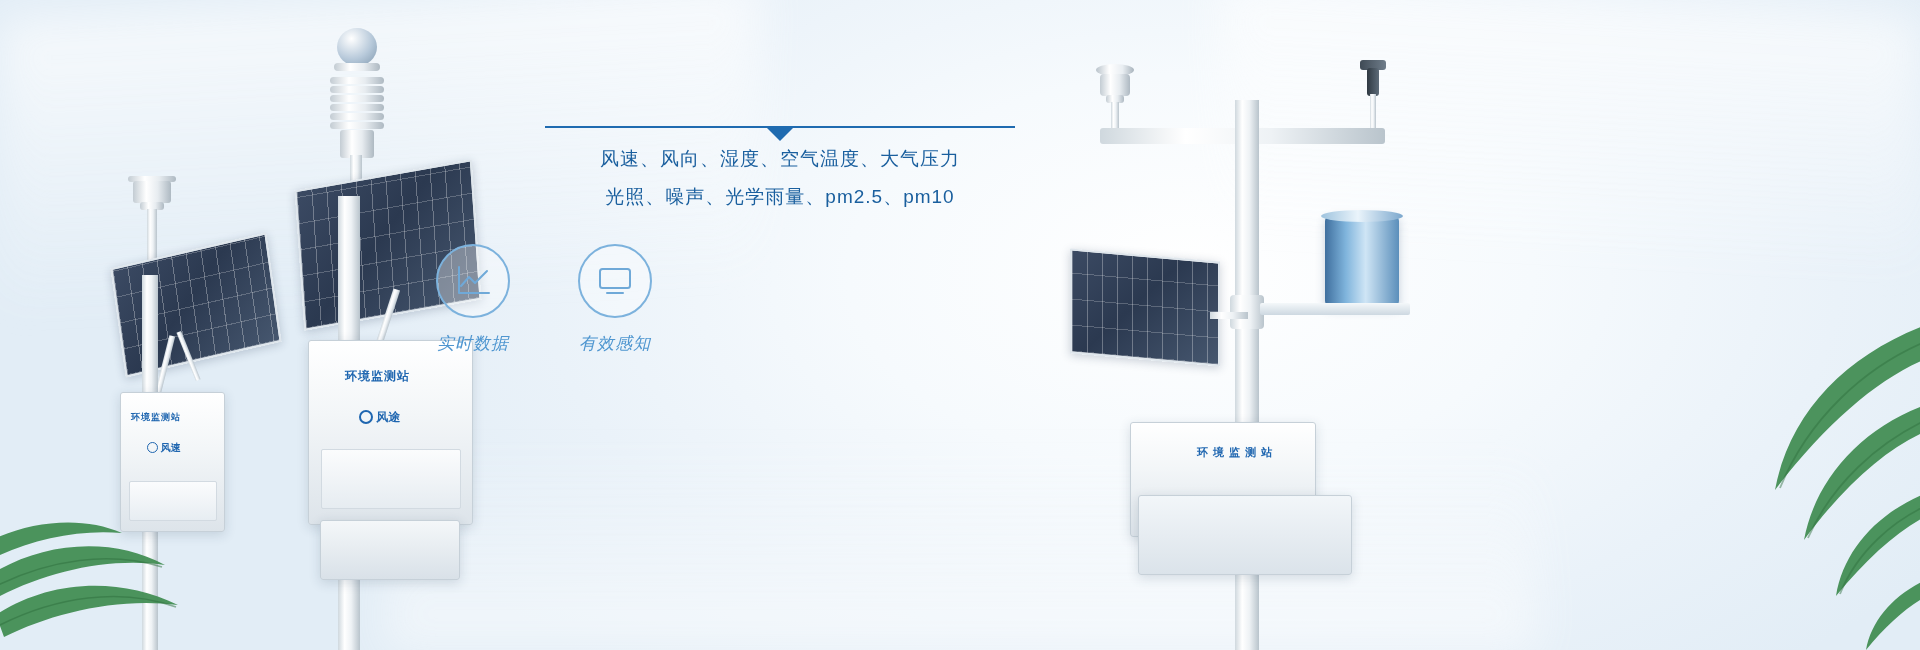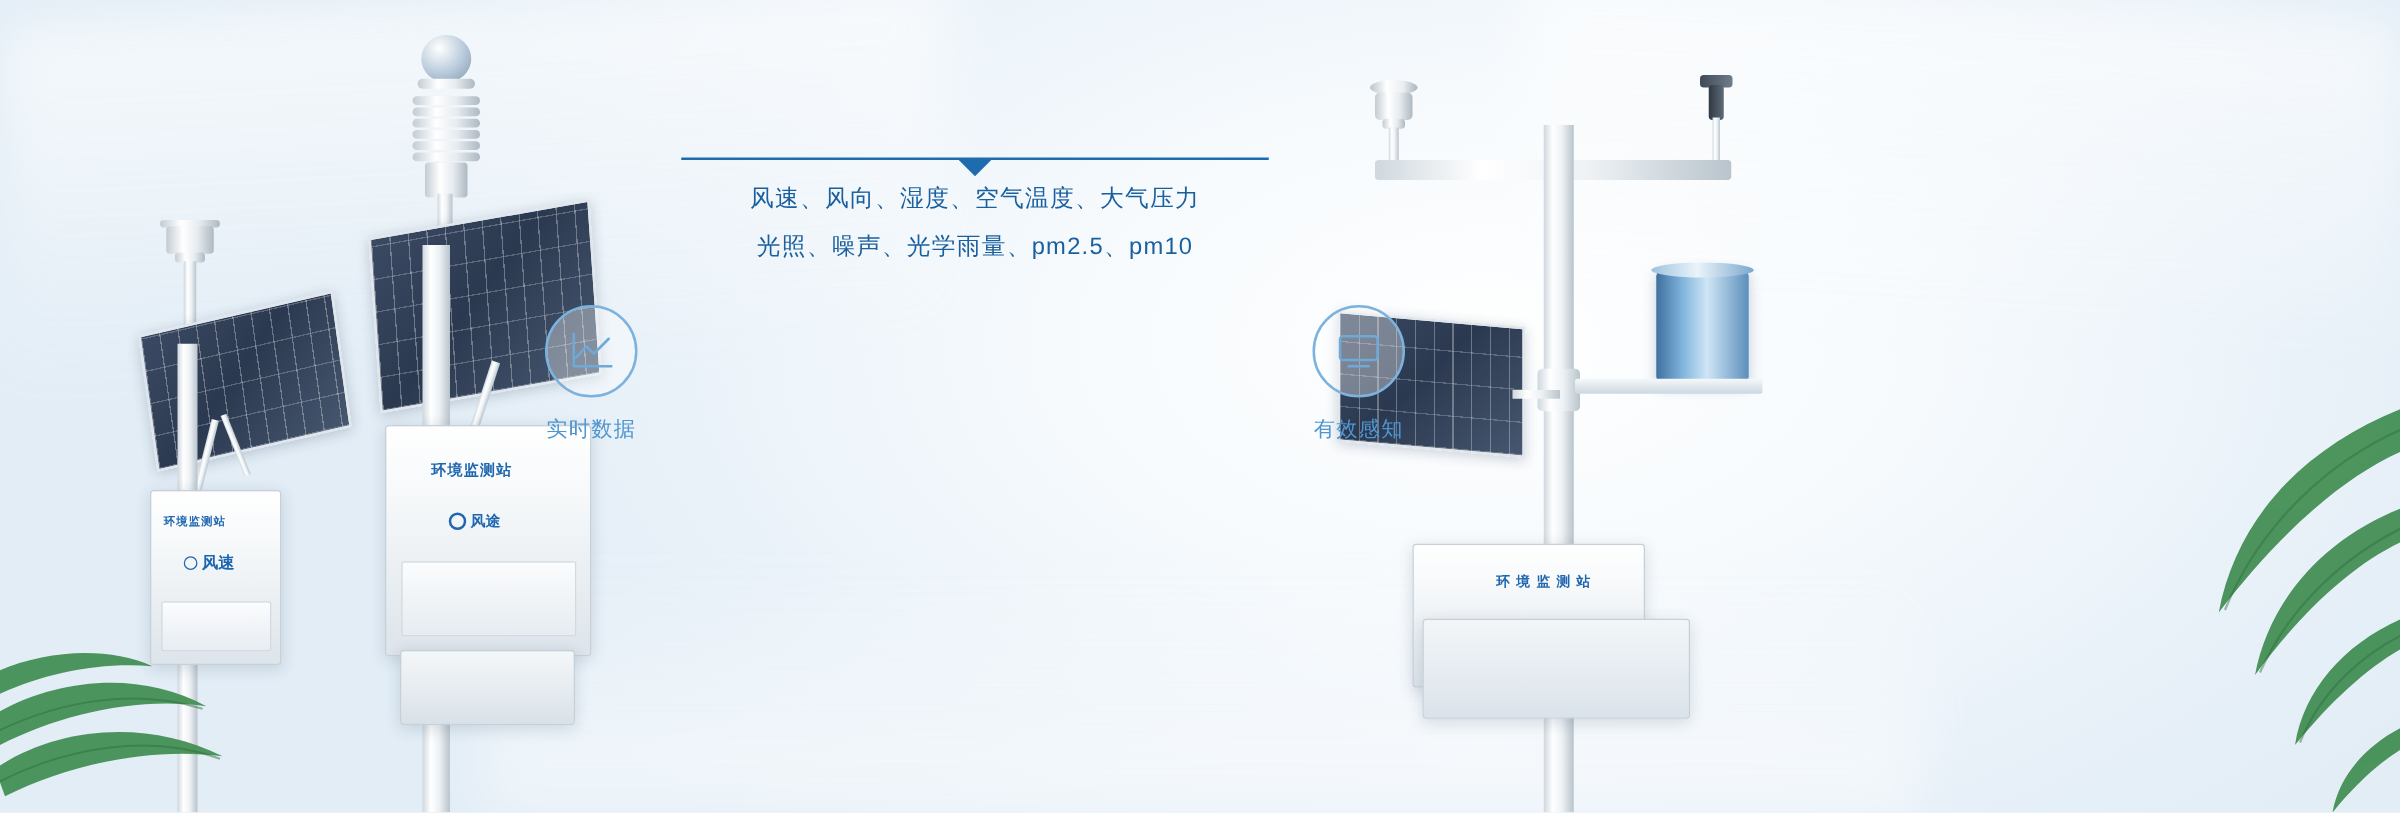--- a/index.html
+++ b/index.html
@@ -58,21 +58,21 @@
     border:1px solid #c6d0d8;
     border-radius:3px;
     box-shadow:0 3px 12px rgba(40,60,90,.16);
   }
   .cab-label {
     position:absolute;
     color:#1f66b0;
     font-size:9px; letter-spacing:1px; white-space:nowrap;
     font-weight:700;
   }
-  .cab-logo { position:absolute; color:#1f66b0; font-size:13px; white-space:nowrap; font-weight:700;}
+  .cab-logo { position:absolute; color:#1f66b0; font-size:10px; white-space:nowrap; font-weight:700;}
 
   
   .leaf { position:absolute; }
 
   
   .content { position:absolute; left:430px; top:96px; width:700px; text-align:center; }
 
   .title {
     font-size:72px; font-weight:700; line-height:1;
     color:#1a5f9e;
@@ -89,21 +89,21 @@
     content:""; position:absolute; left:50%; top:2px; transform:translateX(-50%);
     border-left:13px solid transparent; border-right:13px solid transparent;
     border-top:13px solid #1f6bb0;
   }
 
   .sub-line {
     margin-top:18px; font-size:19px; color:#1a5f9e; letter-spacing:1px; white-space:nowrap;
   }
   .sub-line.l2 { margin-top:12px; }
 
-  .features { margin-top:34px; display:flex; justify-content:space-between; gap:56px; }
+  .features { margin-top:34px; display:flex; justify-content:flex-start; gap:56px;font-style:italic; }
   .feature { width:86px; text-align:center; }
   .fcircle {
     width:74px; height:74px; margin:0 auto;
     border:2px solid #7cb2dd; border-radius:50%;
     display:flex; align-items:center; justify-content:center;
     background:rgba(255,255,255,.35);
   }
   .flabel { margin-top:14px; font-size:17px; color:#4f96d0; letter-spacing:1px; white-space:nowrap; }
 </style>
 </head>
@@ -189,21 +189,21 @@
                 background:linear-gradient(90deg,#3f6f9e 0%,#7fb4dc 28%,#cfe5f5 55%,#5b8fbb 100%);
                 box-shadow:0 3px 10px rgba(40,70,110,.25);"></div>
     <div style="position:absolute;left:261px;top:170px;width:82px;height:12px;border-radius:50%;
                 background:linear-gradient(90deg,#9ec3de,#eaf4fb 45%,#7ba7cd);"></div>
     <div style="position:absolute;left:200px;top:263px;width:150px;height:12px;border-radius:2px;
                 background:linear-gradient(180deg,#f4f8fa,#cdd8e1);"></div>
 
     <div class="panel" style="left:10px; top:215px; width:150px; height:105px; transform:skewY(5deg);"></div>
     <div class="pole" style="left:150px; top:272px; width:38px; height:7px;"></div>
 
-    <div class="cabinet" style="left:70px; top:395px; width:186px; height:115px;">
+    <div class="cabinet" style="left:70px; top:382px; width:186px; height:115px;">
       <div class="cab-label" style="left:66px; top:22px; font-size:11px;">环 境 监 测 站</div>
     </div>
     <div class="cabinet" style="left:78px; top:455px; width:214px; height:80px; background:linear-gradient(180deg,#f2f6f9,#dbe3ea);"></div>
   </div>
 
   <svg class="leaf" style="left:-10px; top:425px;" width="250" height="225" viewBox="0 0 250 225">
     <g fill="#3f8c50" opacity="0.92">
       <path d="M0 150 C50 118 120 110 175 140 C120 132 58 146 8 172 Z"></path>
       <path d="M6 190 C56 156 128 150 188 180 C128 172 62 188 14 212 Z"></path>
       <path d="M-4 118 C36 96 92 90 132 108 C90 104 40 114 2 134 Z"></path>

